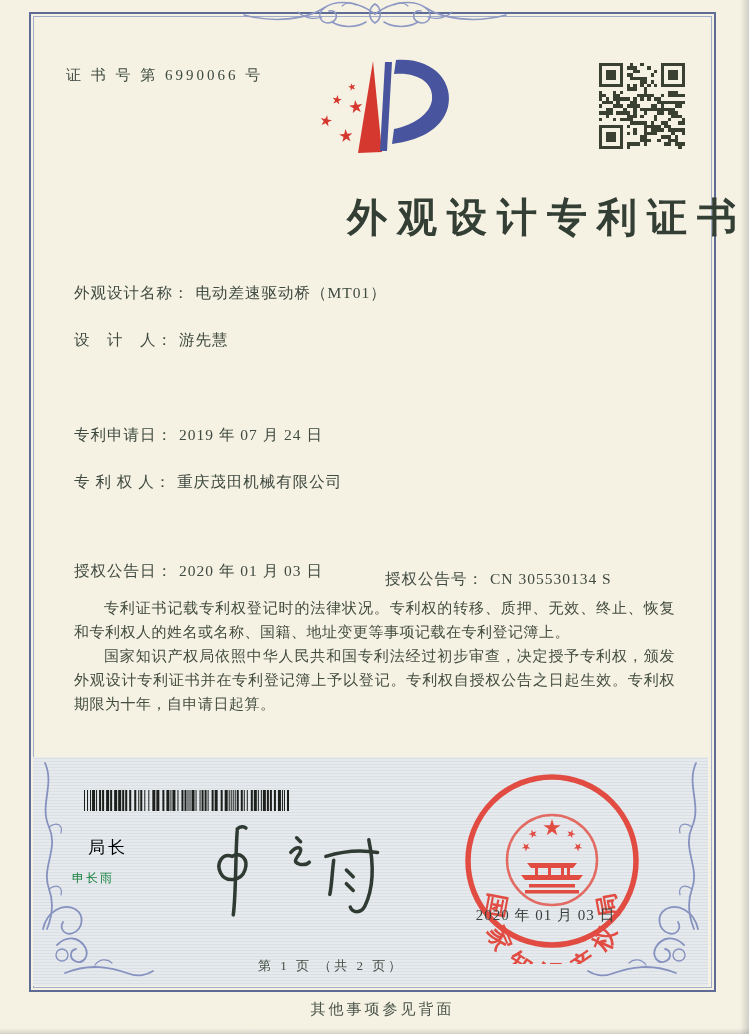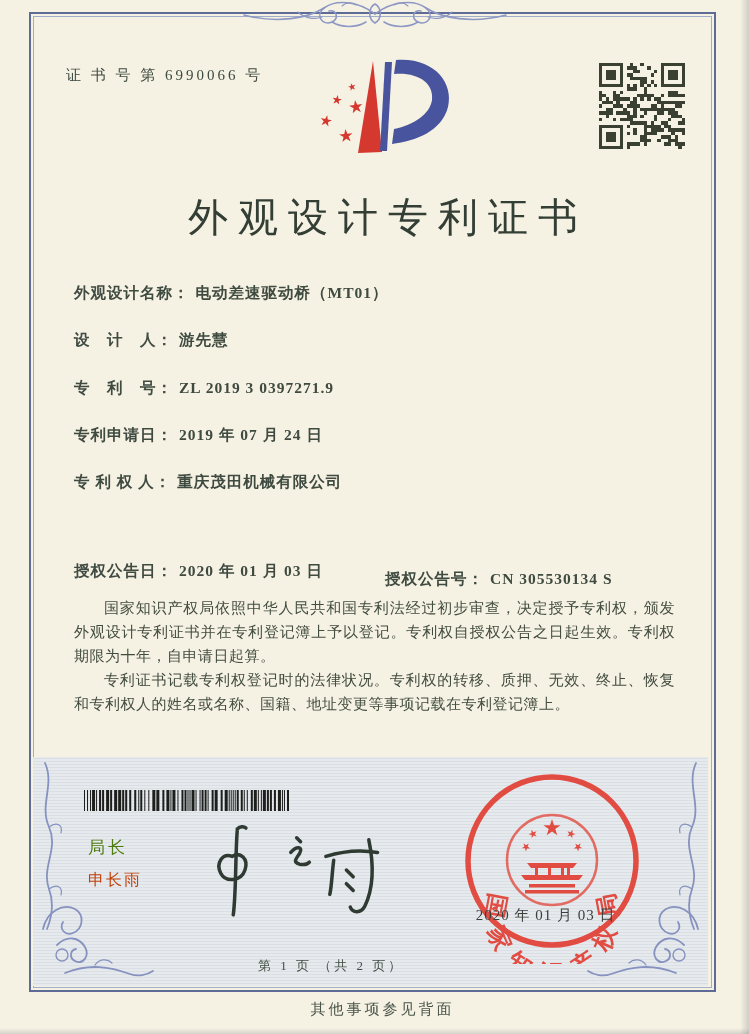--- a/index.html
+++ b/index.html
@@ -13,38 +13,38 @@
     background:linear-gradient(to right,rgba(110,112,122,0),rgba(110,112,122,.28));}
   .scan-edge-b{position:absolute;left:0;right:0;bottom:0;height:6px;
     background:linear-gradient(to bottom,rgba(110,112,122,0),rgba(110,112,122,.25));}
   .frame{position:absolute; left:29px; top:12px; width:683px; height:976px;
     border:2px solid #5e6b96;}
   .frame-inner{position:absolute; inset:2px; border:1px solid #a2accb;}
   .top-ornament{position:absolute; left:238px; top:-2px;}
   .cert-no{position:absolute; left:66px; top:66px; font-size:15px; letter-spacing:3px; color:#3d4a41;}
   .logo{position:absolute; left:310px; top:47px;}
   .qr{position:absolute; left:599px; top:62px;}
-  .title{position:absolute; left:29px; top:190px; width:718px; text-align:center;
-    font-size:40px; font-weight:normal; letter-spacing:10px; color:#333e35;}
-  .row{position:absolute; left:74px; width:615px; font-size:15.5px; letter-spacing:1px; color:#3f4a41; white-space:nowrap;font-weight:bold;}
+  .title{position:absolute; left:29px; top:190px; width:718px; text-align:right;
+    font-size:40px; font-weight:bold; letter-spacing:10px; color:#333e35;}
+  .row{position:absolute; left:74px; width:615px; font-size:15.5px; letter-spacing:1px; color:#3f4a41; white-space:nowrap;}
   .row .val{margin-left:6px;}
   .row .pair2{position:absolute; left:311px; top:8px;}
   .paras{position:absolute; left:74px; top:596px; width:601px;}
   .paras p{margin:0; font-size:15px; line-height:24px; text-indent:2em;
     text-align:justify; letter-spacing:.5px; color:#424d40;}
   .panel{position:absolute; left:33px; top:757px; width:675px; height:229px;
     background:repeating-linear-gradient(0deg,#e6eaed 0px,#e6eaed 2px,#d9dfe4 2px,#d9dfe4 3px);}
   .panel-corner{position:absolute; bottom:2px; opacity:.9;}
   .panel-corner.left{left:2px;}
   .panel-corner.right{right:2px; transform:scaleX(-1);}
   .barcode{position:absolute; left:84px; top:790px;}
   .director-role{position:absolute; left:88px; top:836px; font-family:"Liberation Sans","DejaVu Sans",sans-serif;
-    font-size:17px; letter-spacing:3px; color:#4d7c0f;}
-  .director-name{position:absolute; left:88px; top:870px; font-family:"Liberation Sans","DejaVu Sans",sans-serif;
-    font-size:16px; letter-spacing:2px; color:#c2410c;}
+    font-size:17px; letter-spacing:3px; color:#000000;}
+  .director-name{position:absolute; left:72px; top:870px; font-family:"Liberation Sans","DejaVu Sans",sans-serif;
+    font-size:12px; letter-spacing:2px; color:#15803d;}
   .signature{position:absolute; left:205px; top:818px;}
   .seal{position:absolute; left:455px; top:768px;}
   .seal-date{position:absolute; left:468px; top:906px; width:155px; text-align:center;
     font-size:15px; letter-spacing:1px; color:#3a403b; z-index:5;}
   .page-no{position:absolute; left:0; top:957px; width:662px; text-align:center;
     font-size:13px; letter-spacing:3px; color:#434e44;}
   .back-note{position:absolute; left:0; top:1000px; width:749px; text-align:center;
     font-size:15px; letter-spacing:3px; color:#49544a;padding-left:8px;}
 </style>
 </head>
@@ -392,39 +392,36 @@
     </svg>
 
   <div class="title">外观设计专利证书</div>
 
   <div class="row" style="top:283px">
     <span>外观设计名称：</span><span class="val">电动差速驱动桥（MT01）</span>
   </div>
   <div class="row" style="top:330px">
     <span>设　计　人：</span><span class="val">游先慧</span>
   </div>
-  <div class="row" style="top:378px">
-    <span>专　利　号：</span><span class="val">ZL 2019 3 0397271.9</span>
-  </div>
   <div class="row" style="top:425px">
     <span>专利申请日：</span><span class="val">2019 年 07 月 24 日</span>
   </div>
   <div class="row" style="top:472px">
     <span>专 利 权 人：</span><span class="val">重庆茂田机械有限公司</span>
   </div>
   <div class="row" style="top:561px">
     <span>授权公告日：</span><span class="val">2020 年 01 月 03 日</span>
     <span class="pair2">
       <span>授权公告号：</span><span class="val">CN 305530134 S</span>
     </span>
   </div>
 
   <div class="paras">
+    <p>专利证书记载专利权登记时的法律状况。专利权的转移、质押、无效、终止、恢复和专利权人的姓名或名称、国籍、地址变更等事项记载在专利登记簿上。</p>
     <p>国家知识产权局依照中华人民共和国专利法经过初步审查，决定授予专利权，颁发外观设计专利证书并在专利登记簿上予以登记。专利权自授权公告之日起生效。专利权期限为十年，自申请日起算。</p>
-    <p>专利证书记载专利权登记时的法律状况。专利权的转移、质押、无效、终止、恢复和专利权人的姓名或名称、国籍、地址变更等事项记载在专利登记簿上。</p>
   </div>
 
   <div class="panel">
     <svg class="panel-corner left" width="120" height="225" viewBox="0 0 120 225">
       <g fill="none" stroke="#7d89bb" stroke-width="1.8" stroke-linecap="round">
         <path d="M10,4 C20,26 4,46 14,68 C24,90 6,108 14,130 C20,146 16,160 12,170"></path>
         <path d="M14,68 C22,62 28,66 26,74" stroke-width="1.2"></path>
         <path d="M14,130 C22,124 28,128 26,136" stroke-width="1.2"></path>
         <path d="M8,170 C12,152 28,144 40,150 C50,156 48,170 38,174 C30,177 24,170 28,163"></path>
         <path d="M22,186 C32,176 44,178 50,188 C55,197 48,206 40,202 C34,199 35,191 41,190"></path>

